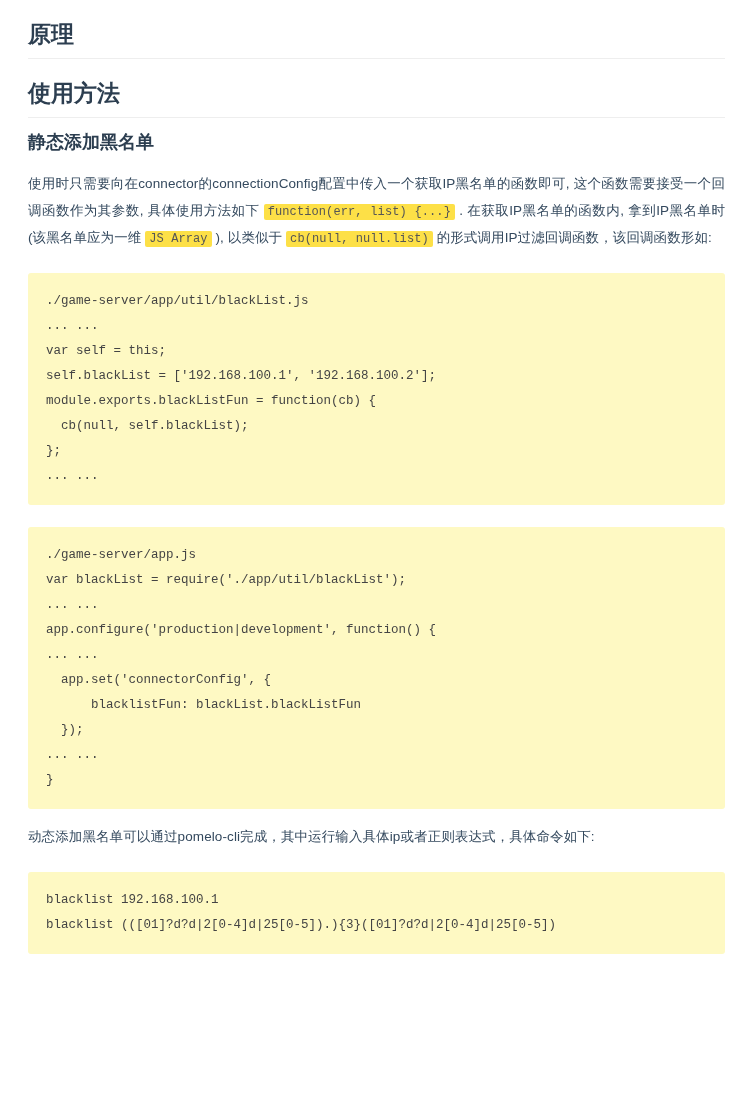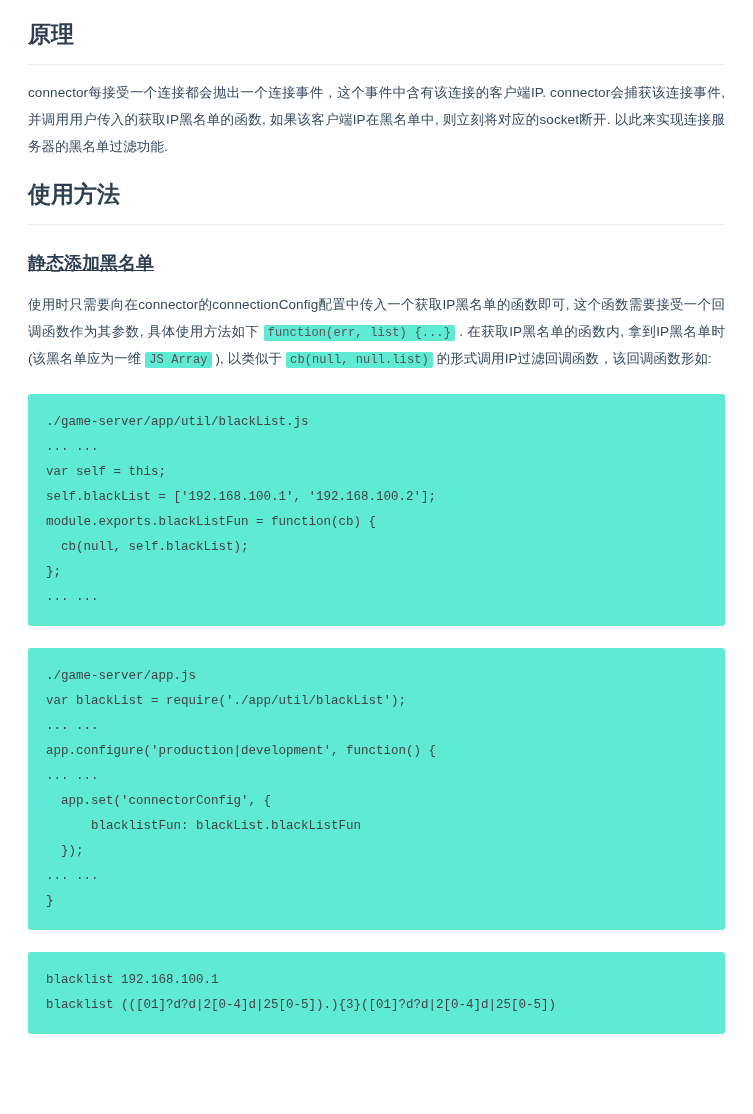--- a/index.html
+++ b/index.html
@@ -16,71 +16,69 @@
   .page {
     width: 753px;
     box-sizing: border-box;
     padding: 0 28px 24px 28px;
   }
   h1.section-title {
     font-size: 23px;
     font-weight: bold;
     color: #2c3e50;
     margin: 18px 0 0 0;
-    padding-bottom: 14px;
+    padding-bottom: 8px;
     border-bottom: 1px solid #eeeeee;
     line-height: 1.4;
   }
   h2.sub-title {
     font-size: 18px;
     font-weight: bold;
     color: #2c3e50;
-    margin: 26px 0 14px 0;
+    margin: 12px 0 14px 0;
     line-height: 1.4;
-    text-decoration: underline;
   }
   p.para {
     font-size: 13.5px;
     line-height: 2.0;
     color: #34495e;
     margin: 14px 0 0 0;
     text-align: justify;
     letter-spacing: 0.1px;
   }
   code.inline {
     font-family: "Liberation Mono", monospace;
     font-size: 12px;
-    background: #5eead4;
+    background: #fde047;
     color: #555555;
     padding: 1px 4px;
     border-radius: 2px;
     white-space: nowrap;
   }
   pre.codeblock {
-    background: #5eead4;
+    background: #fef9c3;
     border-radius: 3px;
     margin: 22px 0 0 0;
     padding: 16px 18px;
     overflow-x: auto;
     font-family: "Liberation Mono", monospace;
     font-size: 12.5px;
     line-height: 2.0;
     color: #444444;
     white-space: pre;
   }
   .spacer-top-1 { margin-top: 20px; }
 </style>
 </head>
 <body>
 
 <div class="page">
 
   <h1 class="section-title">原理</h1>
 
-  <p class="para">connector每接受一个连接都会抛出一个连接事件，这个事件中含有该连接的客户端IP. connector会捕获该连接事件, 并调用用户传入的获取IP黑名单的函数, 如果该客户端IP在黑名单中, 则立刻将对应的socket断开. 以此来实现连接服务器的黑名单过滤功能.</p>
 
   <h1 class="section-title spacer-top-1">使用方法</h1>
 
   <h2 class="sub-title">静态添加黑名单</h2>
 
   <p class="para"><span>使用时只需要向在connector的connectionConfig配置中传入一个获取IP黑名单的函数即可, 这个函数需要接受一个回调函数作为其参数, 具体使用方法如下 </span><code class="inline">function(err, list) {...}</code><span> . 在获取IP黑名单的函数内, 拿到IP黑名单时(该黑名单应为一维 </span><code class="inline">JS Array</code><span> ), 以类似于 </span><code class="inline">cb(null, null.list)</code><span> 的形式调用IP过滤回调函数，该回调函数形如:</span></p>
 
   <pre class="codeblock">./game-server/app/util/blackList.js
 ... ...
 var self = this;
@@ -95,17 +93,18 @@
 ... ...
 app.configure('production|development', function() {
 ... ...
   app.set('connectorConfig', {
       blacklistFun: blackList.blackListFun
   });
 ... ...
 }</pre>
 
 
+  <p class="para">动态添加黑名单可以通过pomelo-cli完成，其中运行输入具体ip或者正则表达式，具体命令如下:</p>
 
   <pre class="codeblock">blacklist 192.168.100.1
 blacklist (([01]?d?d|2[0-4]d|25[0-5]).){3}([01]?d?d|2[0-4]d|25[0-5])</pre>
 
 </div>
 
 </body></html>

